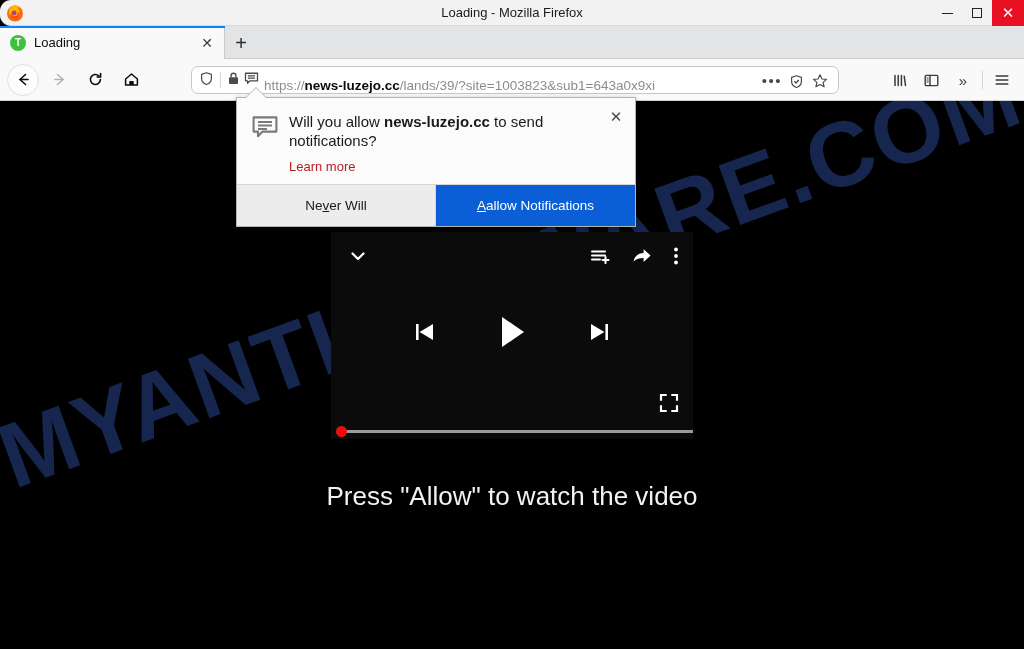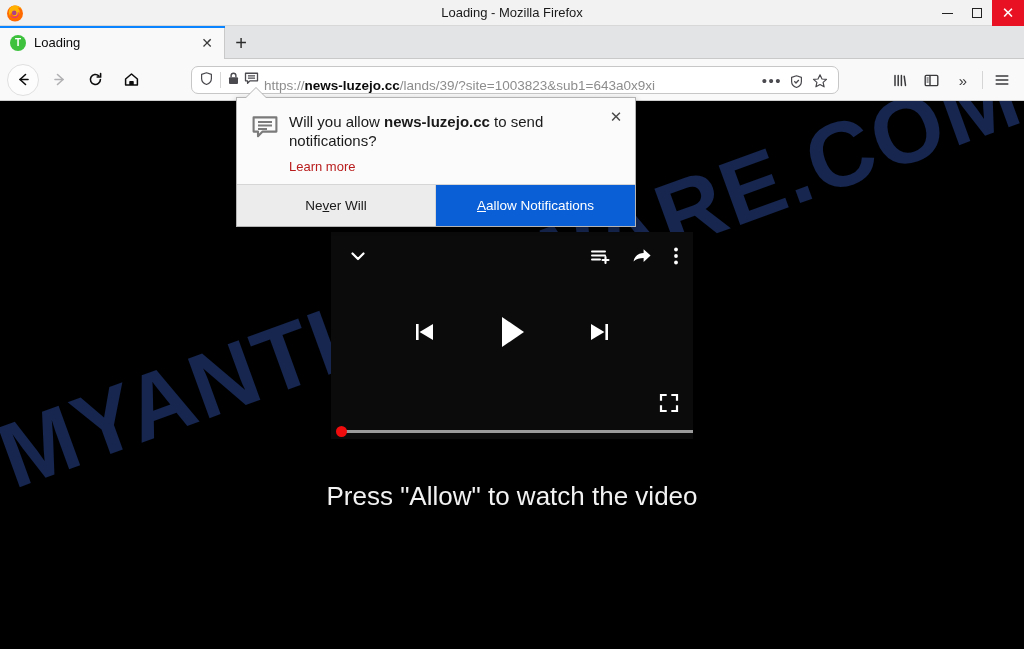--- a/index.html
+++ b/index.html
@@ -9,21 +9,21 @@
     font-family: "Liberation Sans", sans-serif;
     background: #000;
   }
   #app { position: relative; width: 1024px; height: 649px; background: #000; }
 
   
   .titlebar {
     position: absolute; left: 0; top: 0; width: 1024px; height: 26px;
     background: #f2f2f2;
     border-bottom: 1px solid #d8d8d8;
-    display: flex; align-items: center;
+    display: flex; align-items: center; border-radius: 11px;
   }
   .ff-logo { width: 20px; height: 20px; margin-left: 5px; flex: 0 0 auto; }
   .title-text {
     position: absolute; left: 0; right: 0; top: 0; height: 26px;
     line-height: 26px; text-align: center;
     font-size: 13px; color: #1a1a1a;
     pointer-events: none;
   }
   .wincontrols {
     position: absolute; right: 0; top: 0; height: 26px;

